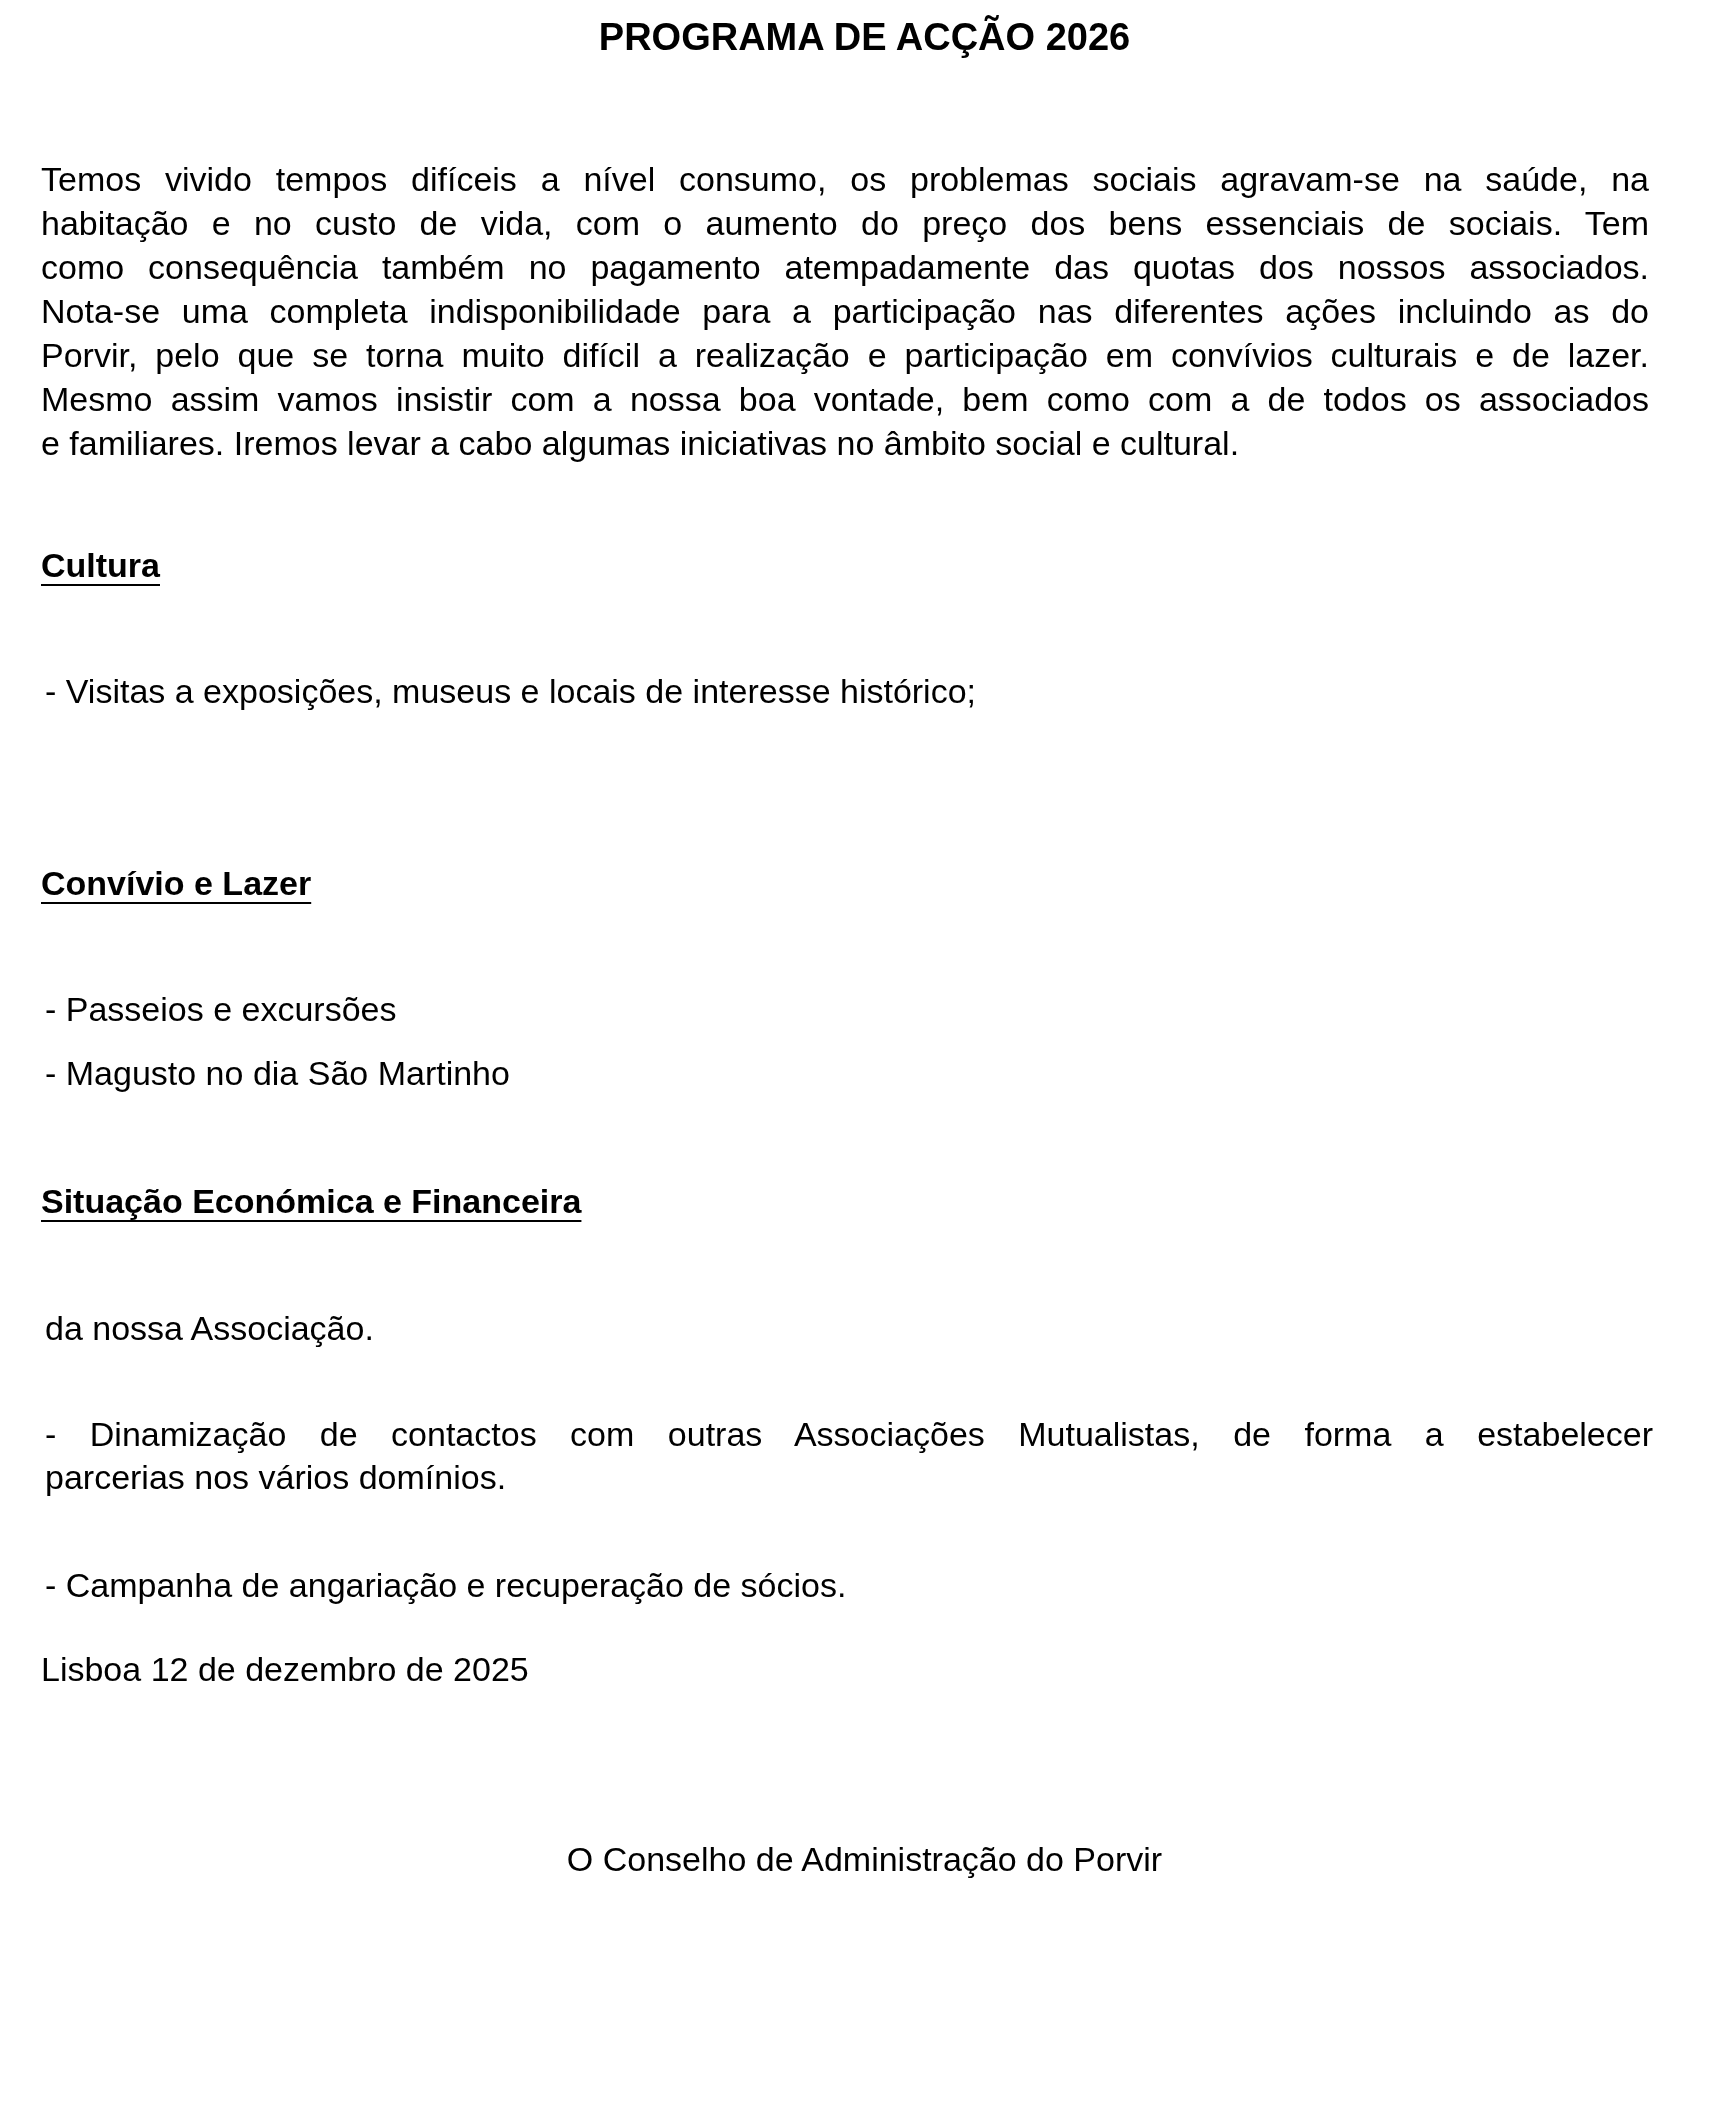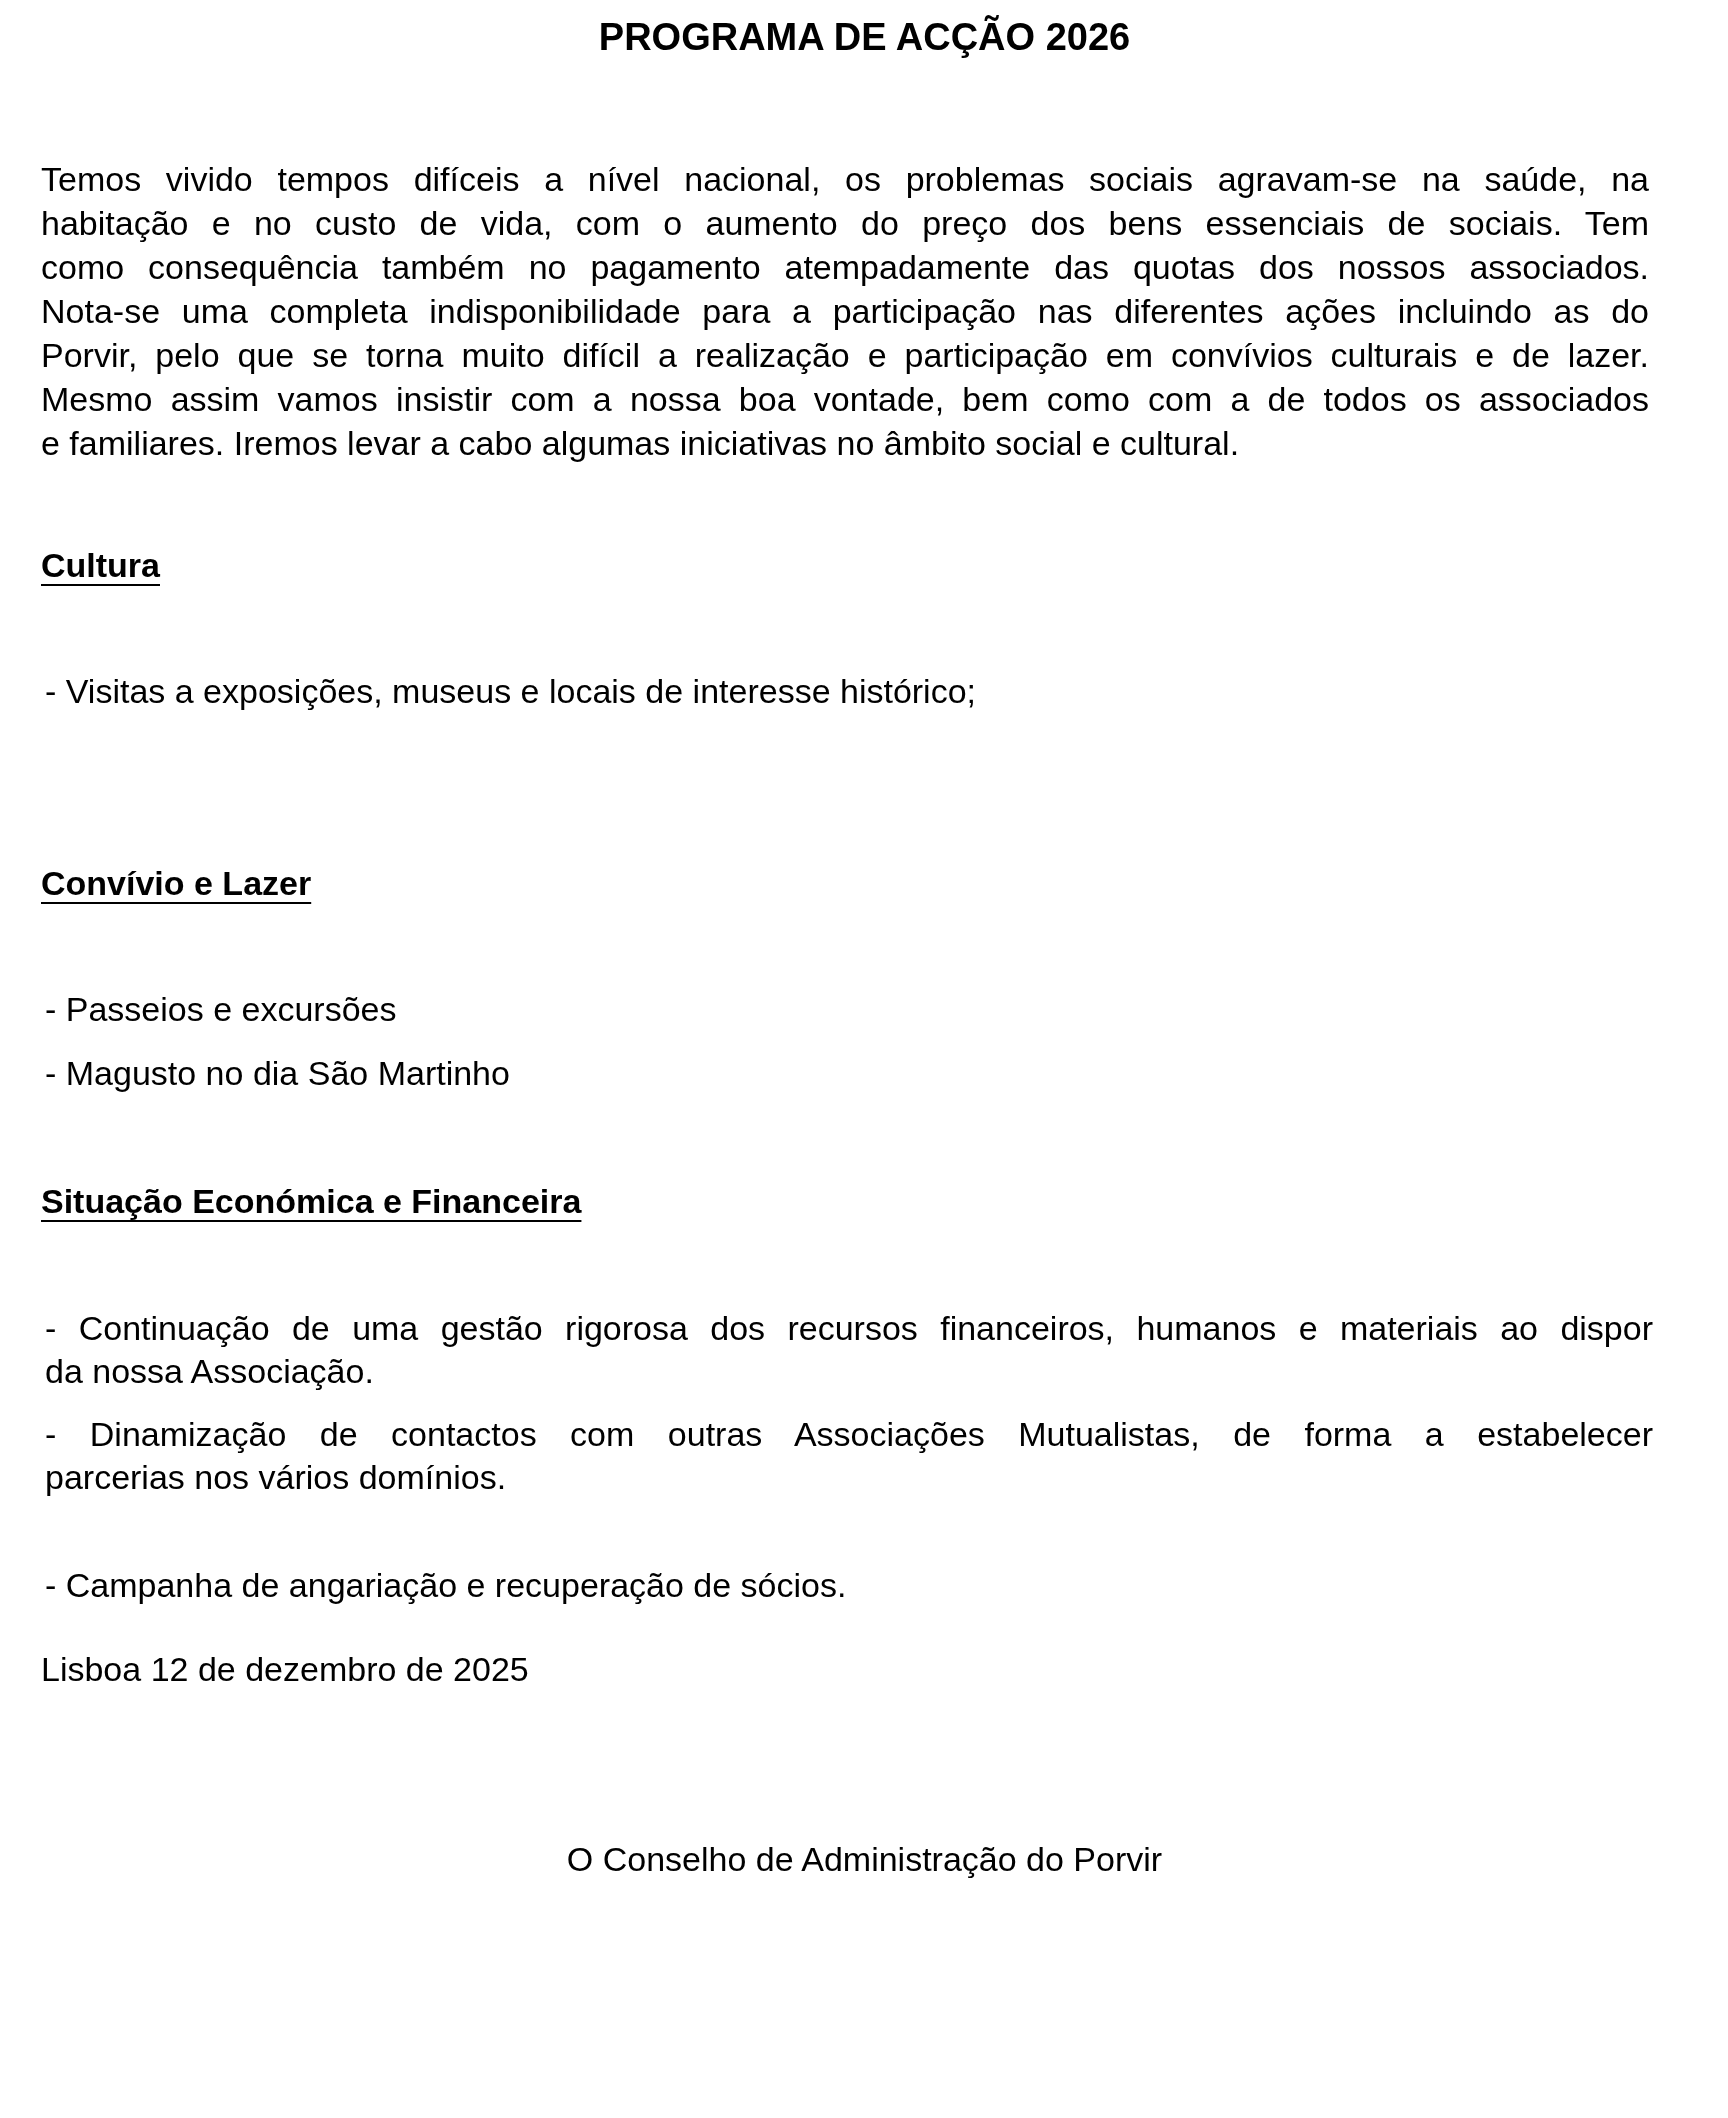--- a/index.html
+++ b/index.html
@@ -37,21 +37,21 @@
   }
 </style>
 </head>
 <body>
 
 <div class="page">
 
   <h1 class="title">PROGRAMA DE ACÇÃO 2026</h1>
 
   <div class="intro">
-    <span class="ln">Temos vivido tempos difíceis a nível nacional, os problemas sociais agravam-se na saúde, na</span>
+    <span class="ln">Temos vivido tempos difíceis a nível consumo, os problemas sociais agravam-se na saúde, na</span>
     <span class="ln">habitação e no custo de vida, com o aumento do preço dos bens essenciais de sociais. Tem</span>
     <span class="ln">como consequência também no pagamento atempadamente das quotas dos nossos associados.</span>
     <span class="ln">Nota-se uma completa indisponibilidade para a participação nas diferentes ações incluindo as do</span>
     <span class="ln">Porvir, pelo que se torna muito difícil a realização e participação em convívios culturais e de lazer.</span>
     <span class="ln">Mesmo assim vamos insistir com a nossa boa vontade, bem como com a de todos os associados</span>
     <span class="ln last">e familiares. Iremos levar a cabo algumas iniciativas no âmbito social e cultural.</span>
   </div>
 
   <h2 class="heading" style="top:543px;">Cultura</h2>
   <div class="item" style="top:670px;">
@@ -61,21 +61,20 @@
   <h2 class="heading" style="top:861px;">Convívio e Lazer</h2>
   <div class="item" style="top:988px;">
     <span class="ln">- Passeios e excursões</span>
   </div>
   <div class="item" style="top:1052px;">
     <span class="ln">- Magusto no dia São Martinho</span>
   </div>
 
   <h2 class="heading" style="top:1179px;">Situação Económica e Financeira</h2>
   <div class="item" style="top:1307px;">
-    <span class="ln just">- Continuação de uma gestão rigorosa dos recursos financeiros, humanos e materiais ao dispor</span>
     <span class="ln">da nossa Associação.</span>
   </div>
   <div class="item" style="top:1413px;">
     <span class="ln just">- Dinamização de contactos com outras Associações Mutualistas, de forma a estabelecer</span>
     <span class="ln">parcerias nos vários domínios.</span>
   </div>
   <div class="item" style="top:1520px;margin-top:44px;">
     <span class="ln">- Campanha de angariação e recuperação de sócios.</span>
   </div>
 

